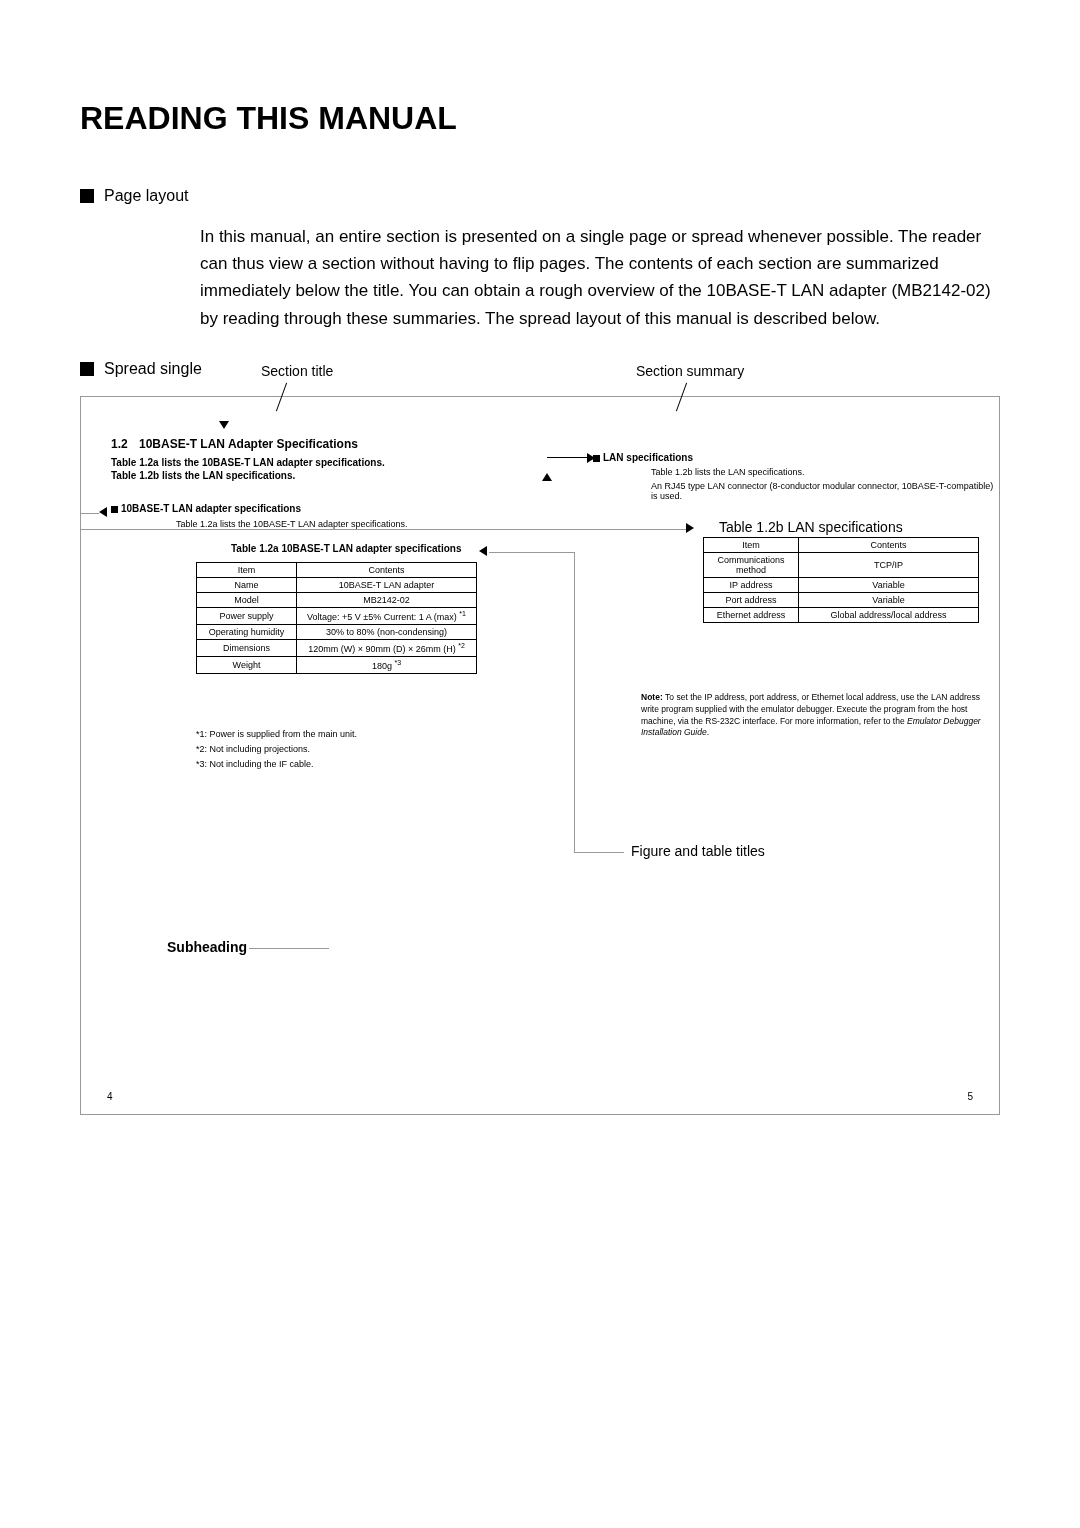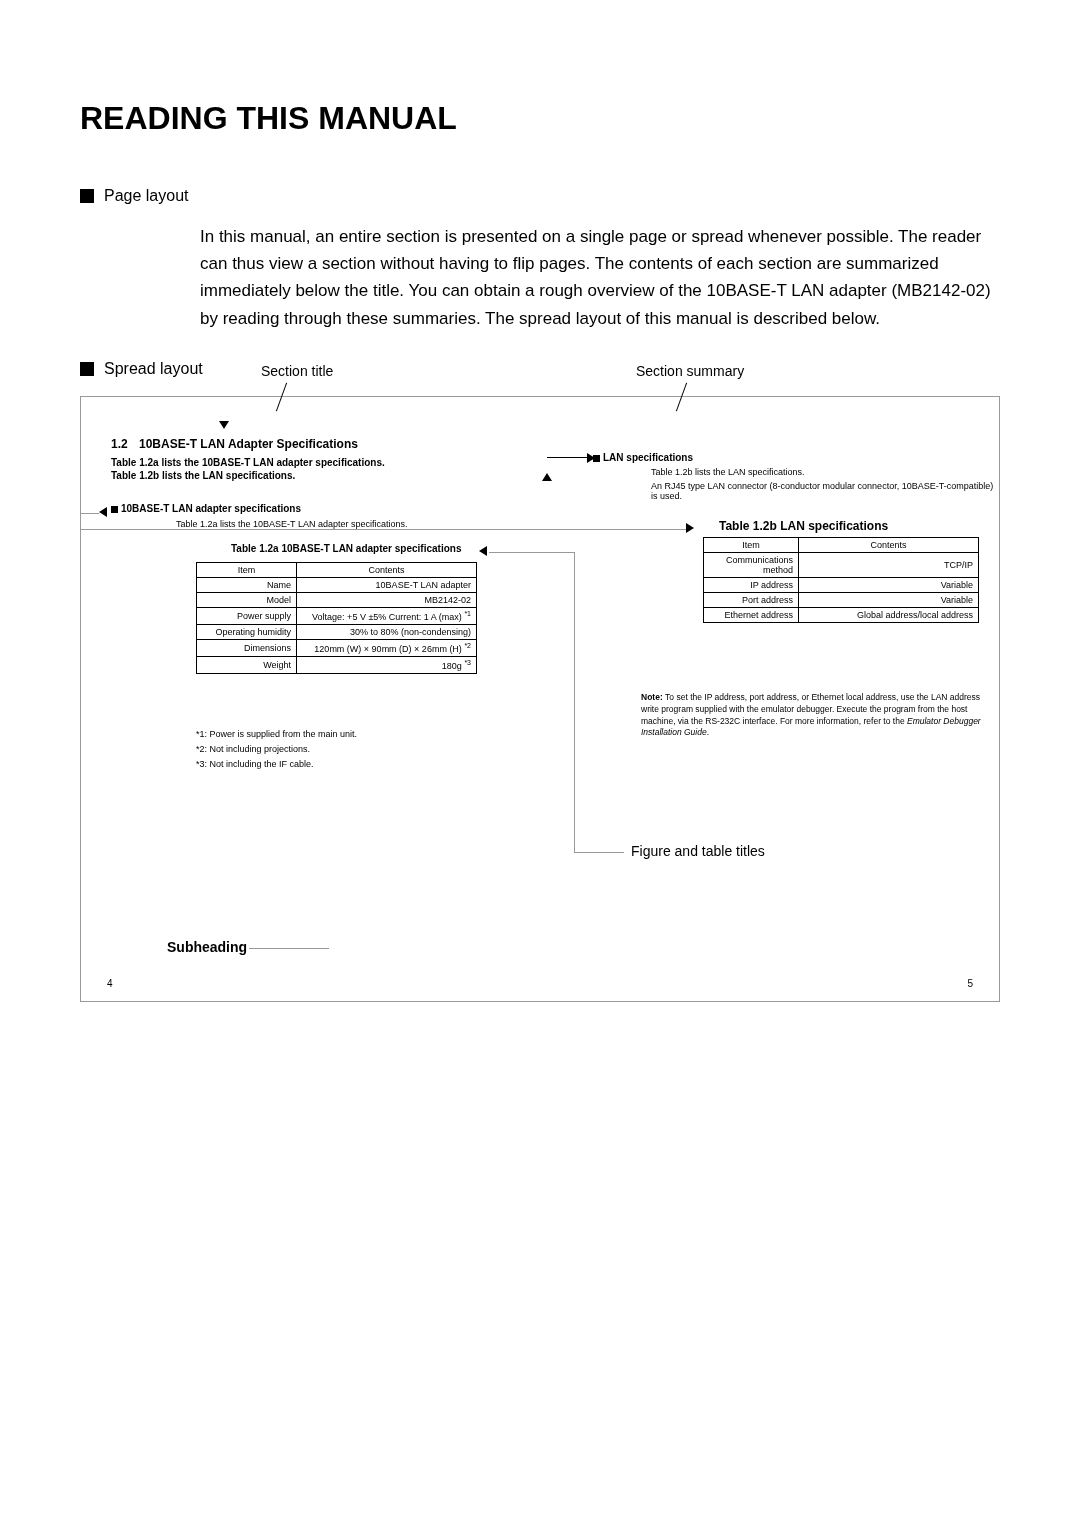--- a/index.html
+++ b/index.html
@@ -39,21 +39,21 @@
       font-size: 17px;
       line-height: 1.6;
       margin-left: 120px;
       margin-bottom: 28px;
     }
     .diagram-container {
       margin-top: 12px;
       margin-left: 0px;
       position: relative;
       border: 1px solid #999;
-      height: 606px;
+      height: 719px;
       width: 920px;
     }
     .diagram-labels-top {
       position: absolute;
       top: -34px;
       left: 0;
       width: 100%;
       font-size: 14px;
     }
     .label-section-title {
@@ -277,31 +277,31 @@
       position: absolute;
       top: 146px;
       left: 150px;
       font-size: 10px;
       font-weight: bold;
     }
     .doc-table2-title {
       position: absolute;
       top: 122px;
       left: 638px;
-      font-size: 12px;
-      font-weight: bold;
+      font-size: 14px;
+      font-weight: normal;
     }
     .tbl {
       border-collapse: collapse;
       font-size: 9px;
     }
     .tbl th, .tbl td {
       border: 1px solid #000;
       padding: 2px 5px;
-      text-align: right;
+      text-align: center;
       vertical-align: middle;
     }
     .tbl th {
       font-weight: normal;
       text-align: center;
     }
     .table1-wrap {
       position: absolute;
       top: 165px;
       left: 115px;
@@ -362,21 +362,21 @@
 
 <div class="subsection-header">
   <span class="squares"></span>
   <span class="subsection-title">Page layout</span>
 </div>
 
 <p class="body-text">In this manual, an entire section is presented on a single page or spread whenever possible. The reader can thus view a section without having to flip pages. The contents of each section are summarized immediately below the title.  You can obtain a rough overview of the 10BASE-T LAN adapter (MB2142-02) by reading through these summaries. The spread layout of this manual is described below.</p>
 
 <div class="subsection-header">
   <span class="squares"></span>
-  <span class="subsection-title">Spread layout</span>
+  <span class="subsection-title">Spread single</span>
 </div>
 
 <div class="diagram-container">
 
   <div class="diagram-labels-top">
     <span class="label-section-title">Section title</span>
     <span class="label-section-summary">Section summary</span>
   </div>
   <span class="slash1"></span>
   <span class="slash2"></span>

